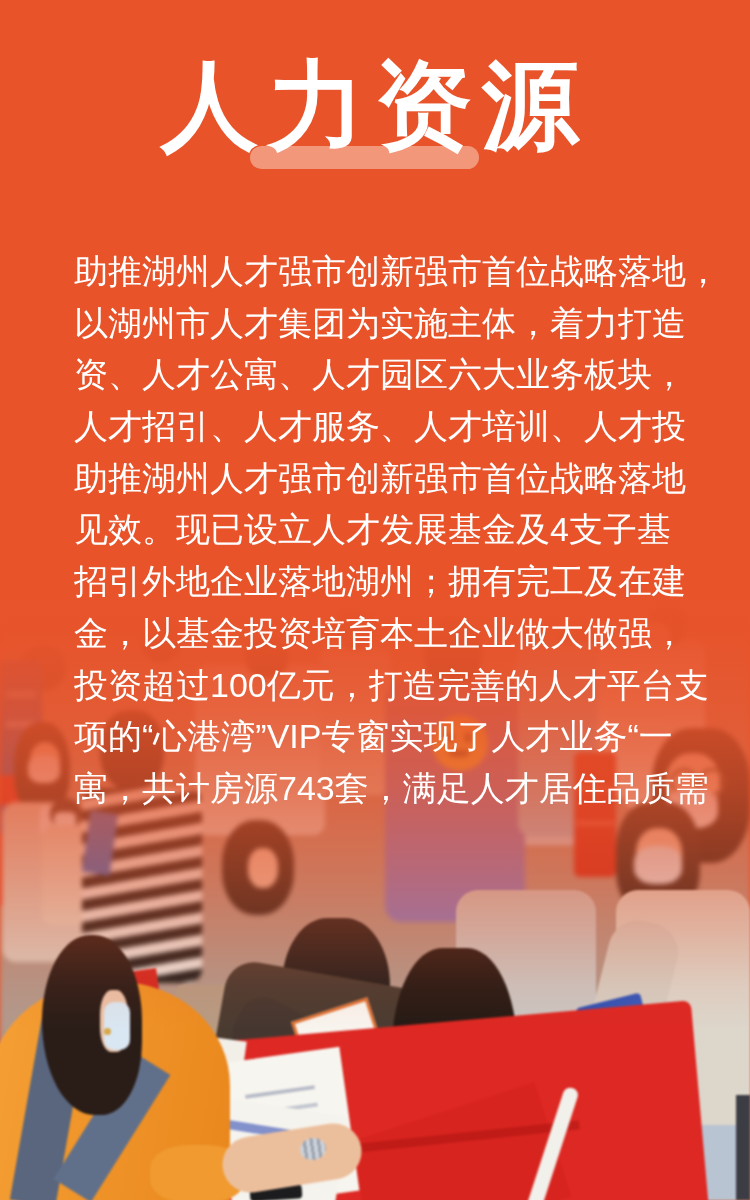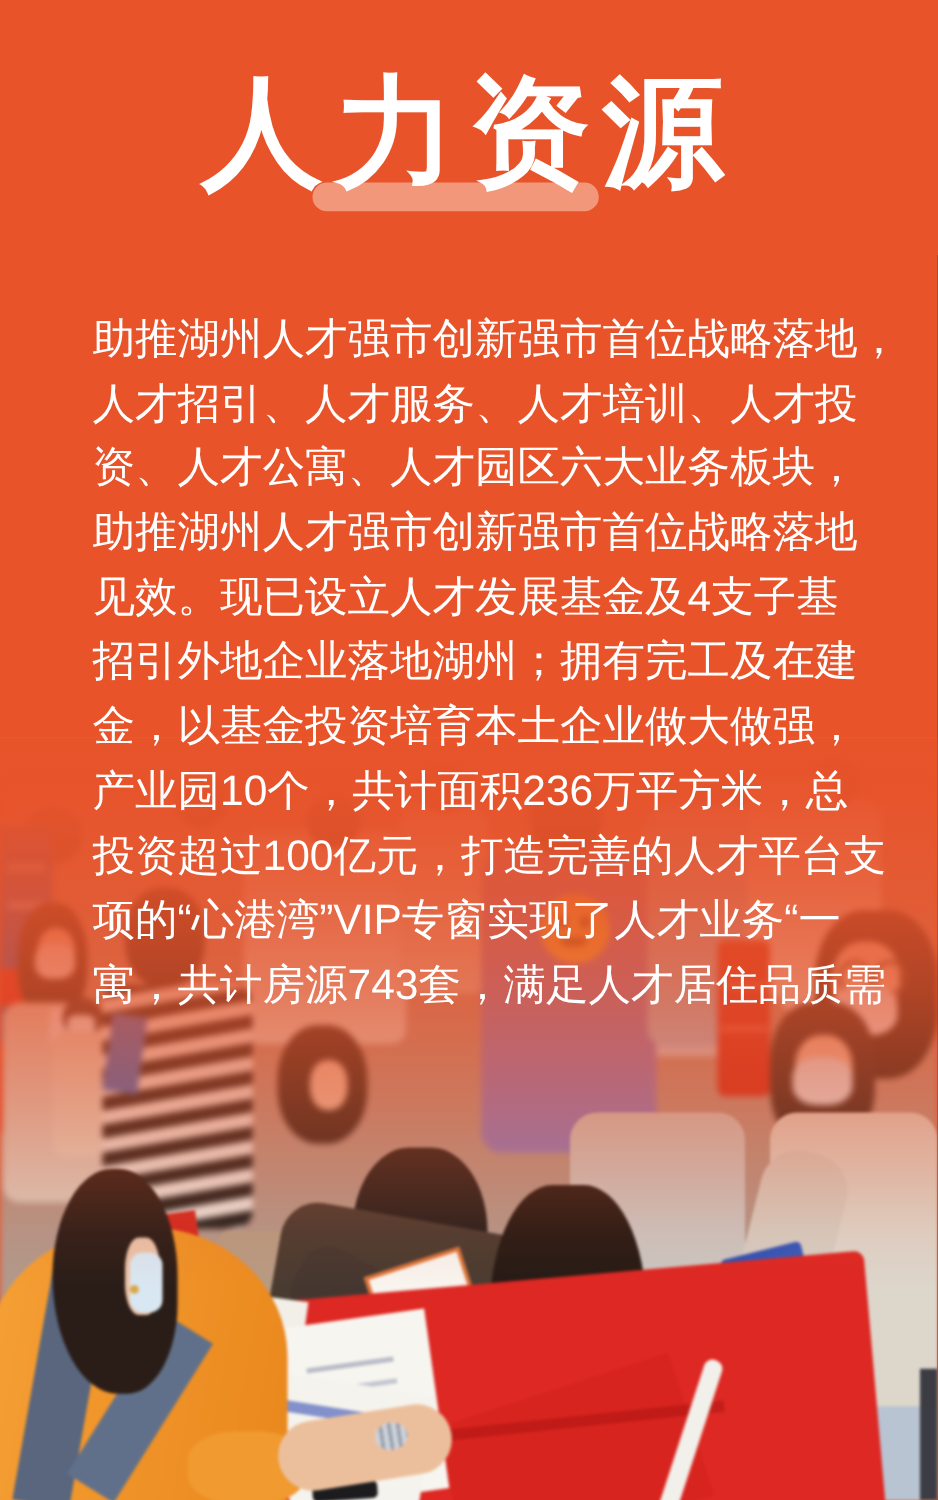--- a/index.html
+++ b/index.html
@@ -165,25 +165,25 @@
     </div>
 
     <div class="overlay"></div>
   </div>
 
   <div class="title-bar"></div>
   <h1 class="page-title">人力资源</h1>
 
   <div class="article">
     <div class="line">助推湖州人才强市创新强市首位战略落地，</div>
+    <div class="line">以湖州市人才集团为实施主体，着力打造</div>
+    <div class="line">资、人才公寓、人才园区六大业务板块，</div>
     <div class="line">人才招引、人才服务、人才培训、人才投</div>
-    <div class="line">资、人才公寓、人才园区六大业务板块，</div>
     <div class="line">助推湖州人才强市创新强市首位战略落地</div>
     <div class="line">见效。现已设立人才发展基金及4支子基</div>
     <div class="line">招引外地企业落地湖州；拥有完工及在建</div>
     <div class="line">金，以基金投资培育本土企业做大做强，</div>
-    <div class="line">产业园10个，共计面积236万平方米，总</div>
     <div class="line">投资超过100亿元，打造完善的人才平台支</div>
     <div class="line">项的“心港湾”VIP专窗实现了人才业务“一</div>
     <div class="line">寓，共计房源743套，满足人才居住品质需</div>
   </div>
 
 </div>
 
 </body></html>

